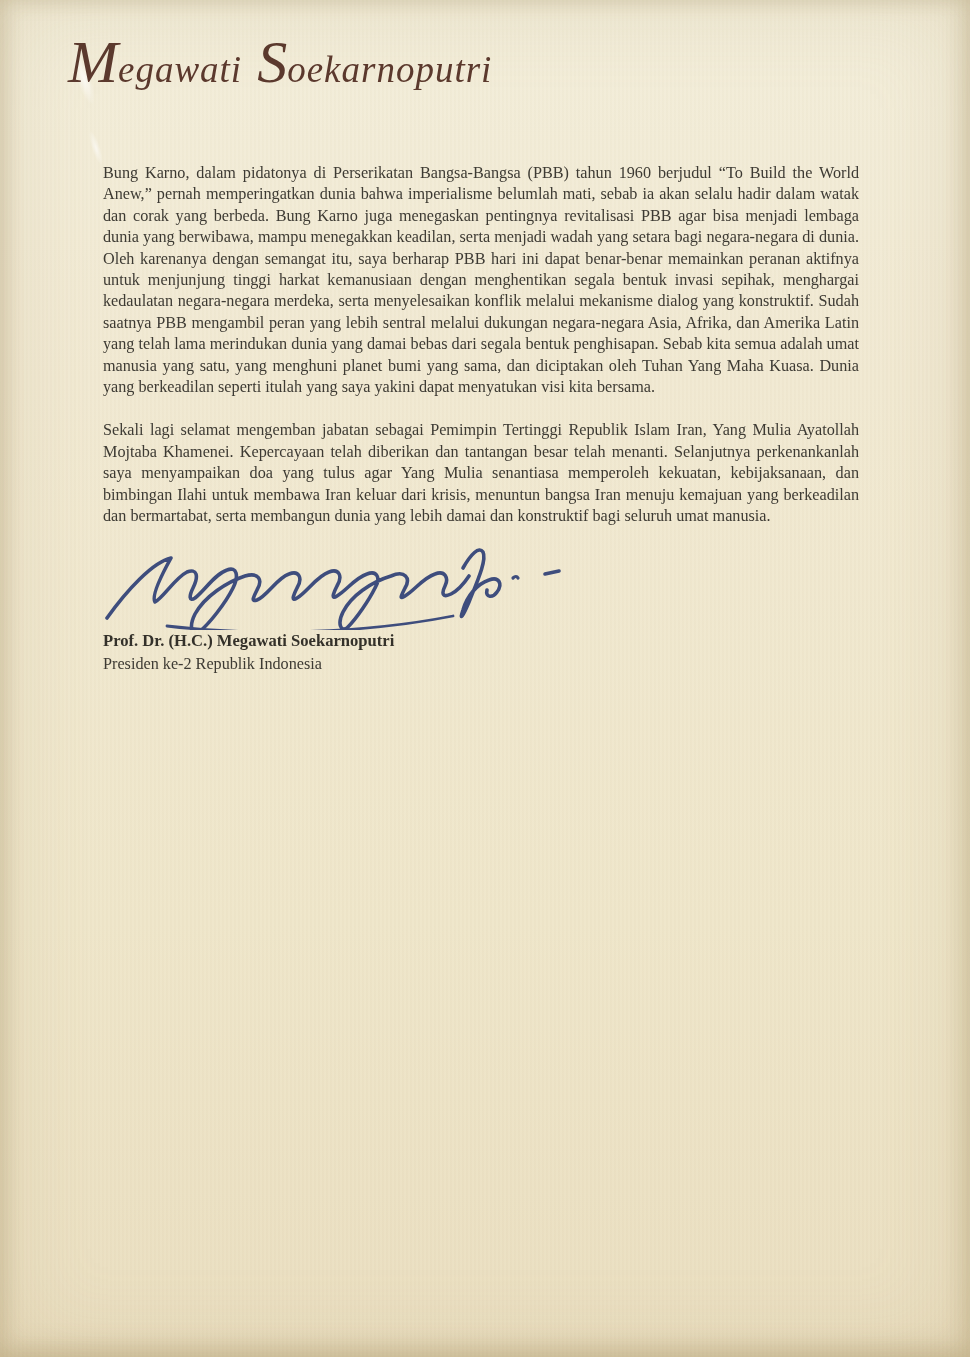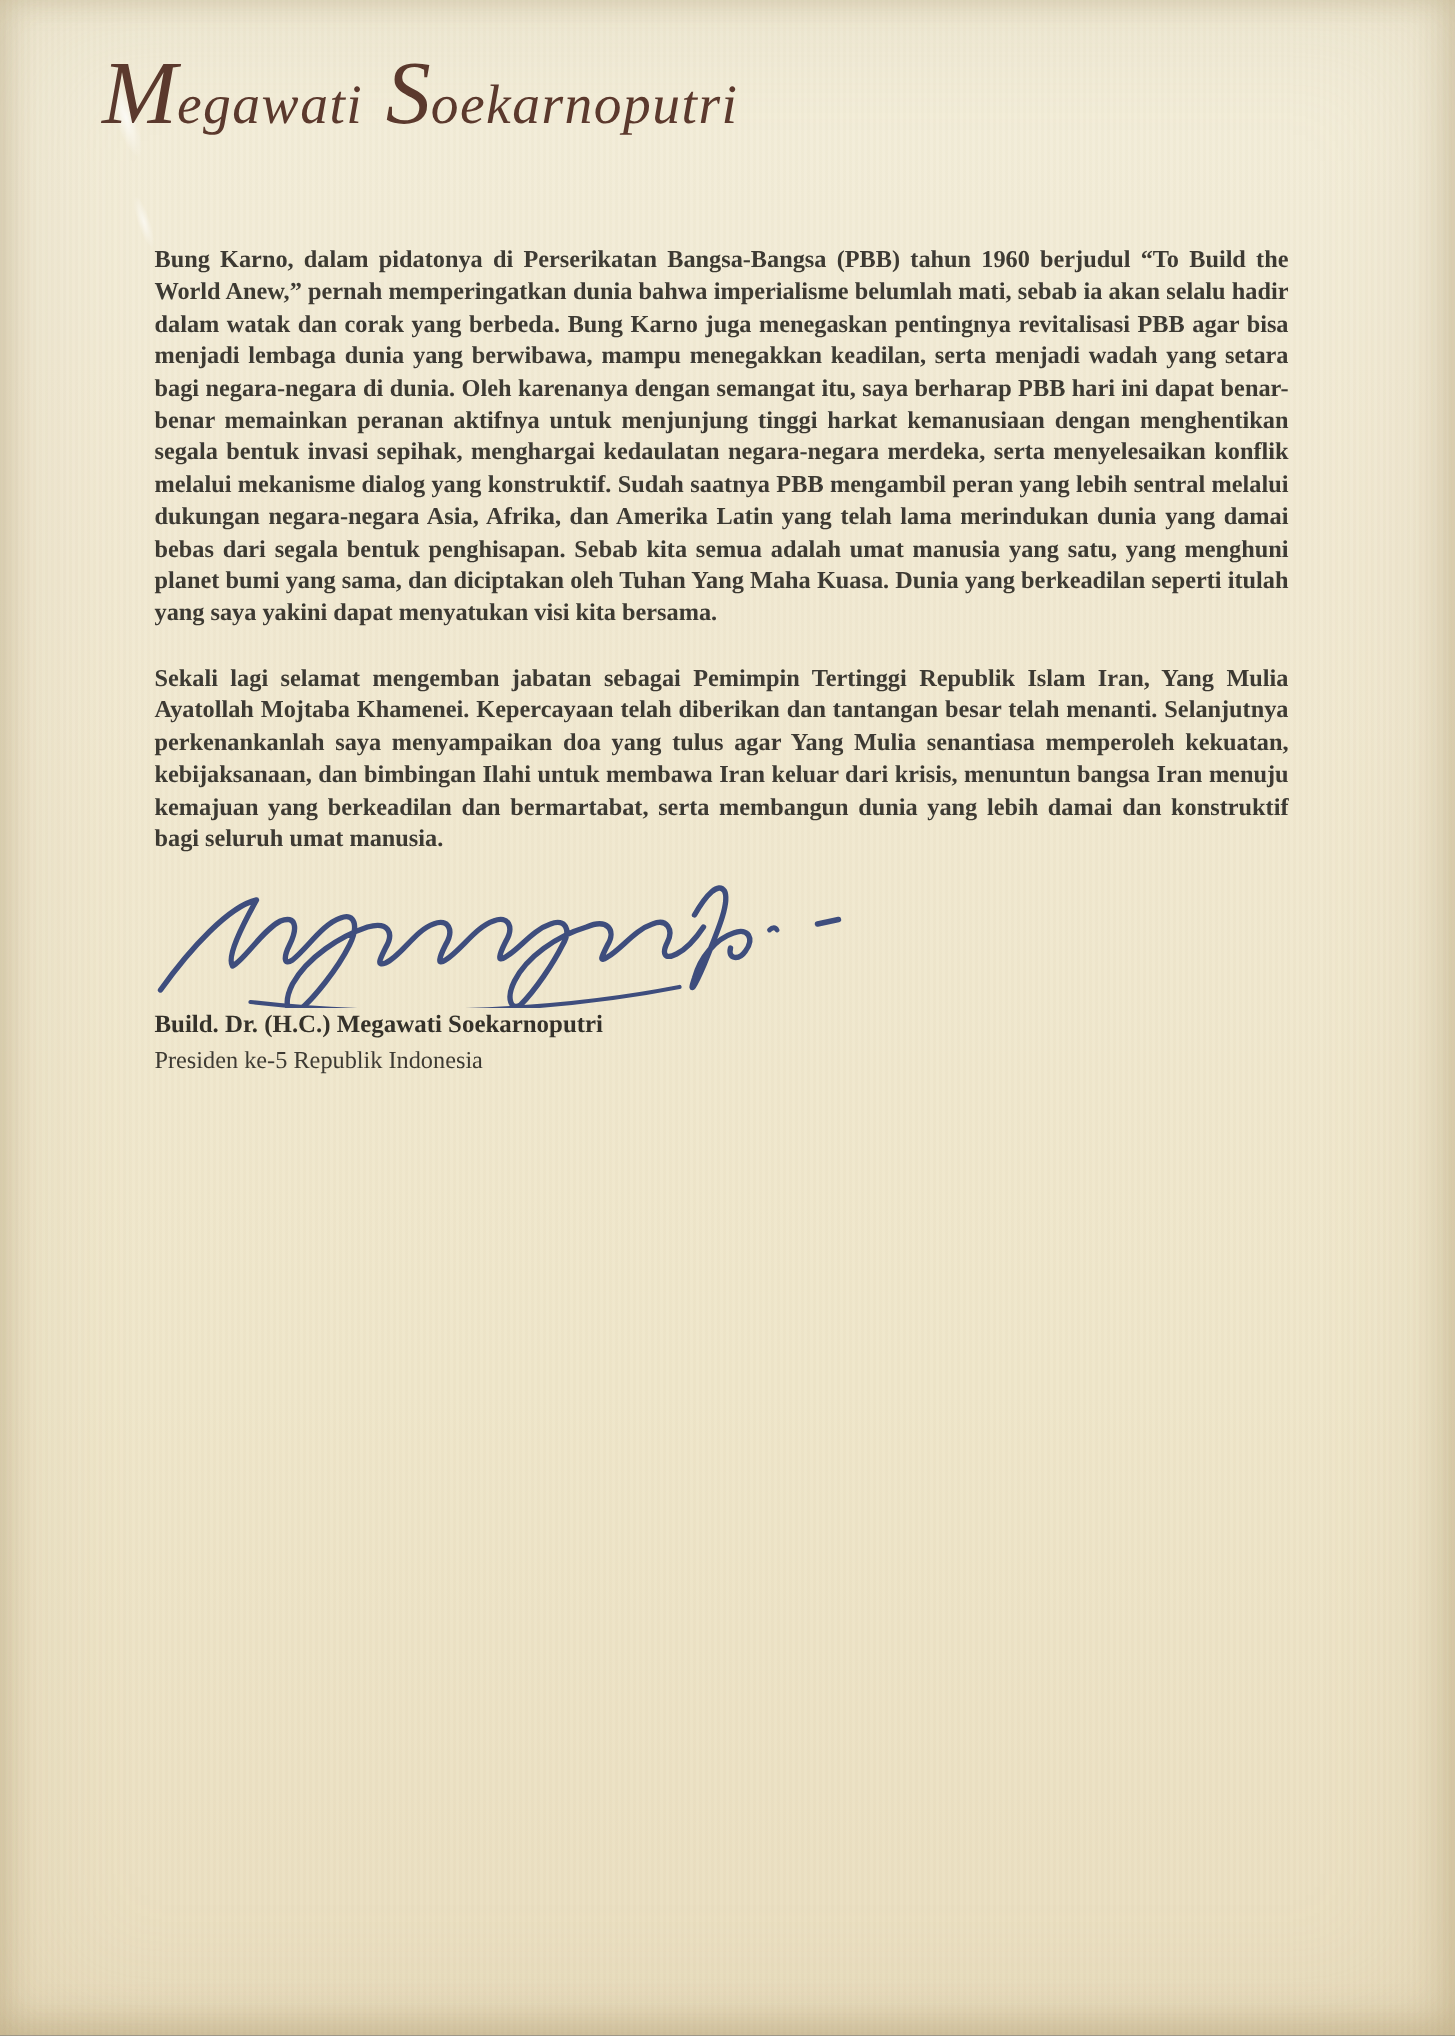--- a/index.html
+++ b/index.html
@@ -52,21 +52,21 @@
   }
   .lh-word + .lh-word { margin-left: 10px; }
   .content {
     position: absolute;
     left: 103px; top: 163px;
     width: 756px;
     font-size: 16.2px;
     line-height: 21.4px;
     text-align: justify;
   }
-  .content p { margin: 0; font-weight: bold; }
+  .content p { margin: 0; }
   .para2 { margin-top: 22px !important; }
   .closing { margin-top: 23px !important; text-align: left; }
   .signature-wrap {
     margin: 6px 0 0 -2px;
     height: 90px;
   }
   .signature-wrap svg { display: block; }
   .signer { margin-top: 6px; text-align: left; }
   .signer-name { font-weight: bold; font-size: 16.6px; color: #34312a; }
   .signer-title { font-size: 16.2px; margin-top: 3px; }
@@ -135,18 +135,18 @@
 
           <path d="M66,92 C150,102 260,100 352,82" stroke-width="2.8"></path>
 
           <path d="M412,44 C414,42 416,42 417,44" stroke-width="3.2"></path>
           <path d="M444,40 L458,37" stroke-width="3.6"></path>
         </g>
       </svg>
     </div>
 
     <div class="signer">
-      <div class="signer-name">Build. Dr. (H.C.) Megawati Soekarnoputri</div>
-      <div class="signer-title">Presiden ke-5 Republik Indonesia</div>
+      <div class="signer-name">Prof. Dr. (H.C.) Megawati Soekarnoputri</div>
+      <div class="signer-title">Presiden ke-2 Republik Indonesia</div>
     </div>
 
   </div>
 </div>
 
 </body></html>

